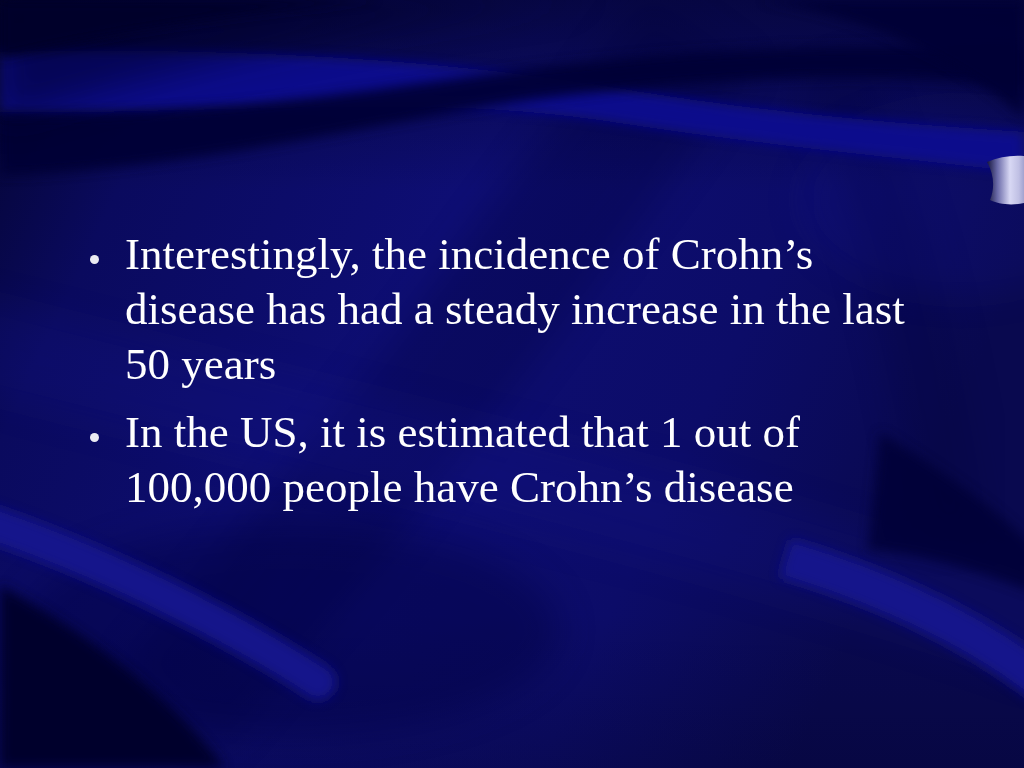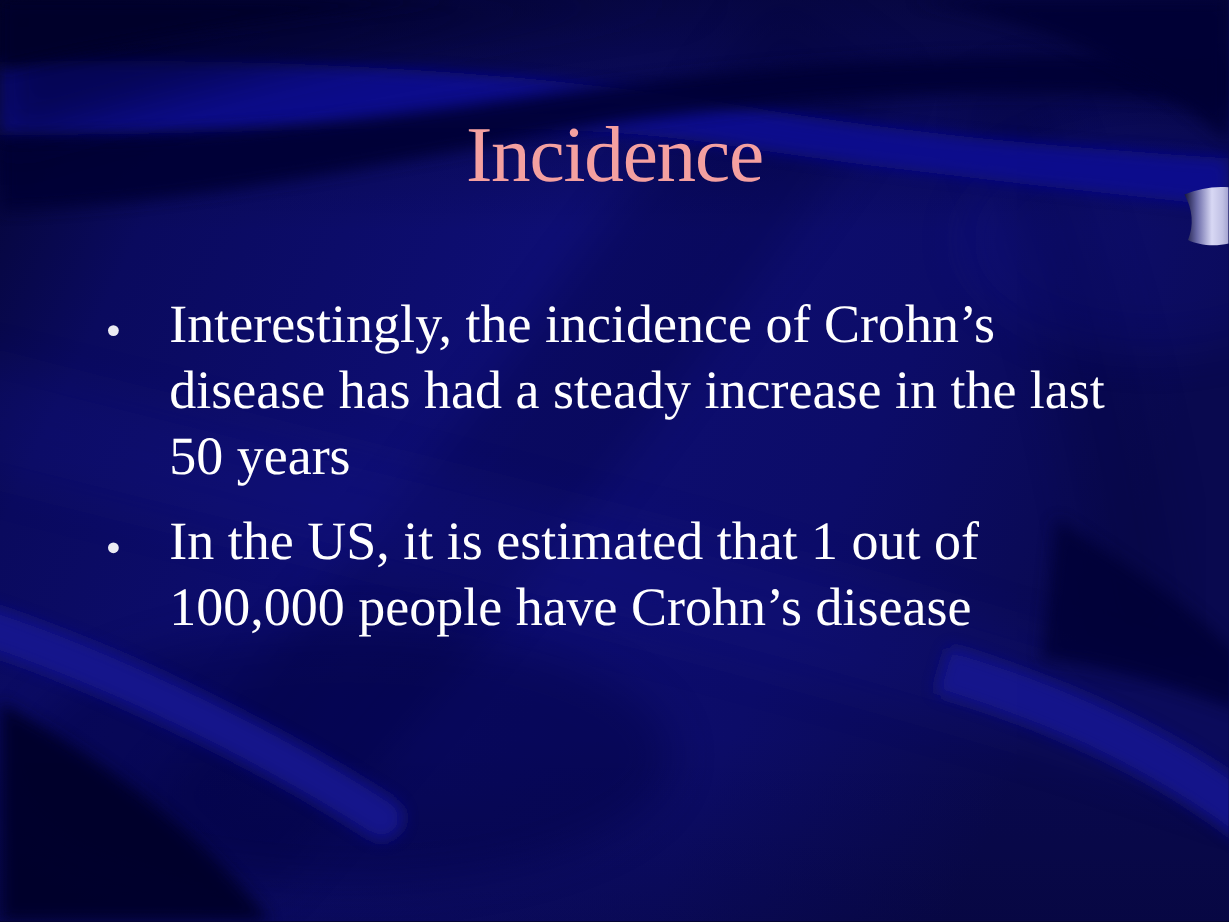--- a/index.html
+++ b/index.html
@@ -25,21 +25,21 @@
     position:absolute;left:90px;top:227px;width:860px;
     color:var(--body-text-color,#FFFFFF);
   }
   .bullet-item{
     position:relative;
     padding-left:35px;
     margin:0 0 13px 0;
     font-size:45px;
     line-height:55px;
   }
-  .bullet-text{width:800px;margin:16px;}
+  .bullet-text{width:800px;margin:0;}
   .dot{
     position:absolute;left:0;top:28px;
     width:9px;height:9px;border-radius:50%;
     background:var(--bullet-color,#FFFFFF);
     opacity:.92;
   }
   .ribbon{position:absolute;left:984px;top:152px;width:40px;height:56px;display:block;}
 </style>
 </head>
 <body>
@@ -99,21 +99,20 @@
         <stop offset="0" stop-color="#14143c"></stop>
         <stop offset="0.28" stop-color="#6a6aa8"></stop>
         <stop offset="0.62" stop-color="#d8d8f4"></stop>
         <stop offset="0.86" stop-color="#c0c0e4"></stop>
         <stop offset="1" stop-color="#a2a2cf"></stop>
       </linearGradient>
     </defs>
     <path d="M3,10 C 15,5 27,3 40,4 L40,51 C 27,54 14,52 6,48 C 11,36 10,22 3,10 Z" fill="url(#ribbonGrad)"></path>
   </svg>
 
-  <h1 class="title">Incidence</h1>
 
   <div class="bullets">
     <div class="bullet-item">
       <span class="dot"></span>
       <p class="bullet-text">Interestingly, the incidence of Crohn’s disease has had a steady increase in the last 50 years</p>
     </div>
     <div class="bullet-item">
       <span class="dot"></span>
       <p class="bullet-text">In the US, it is estimated that 1 out of 100,000 people have Crohn’s disease</p>
     </div>

